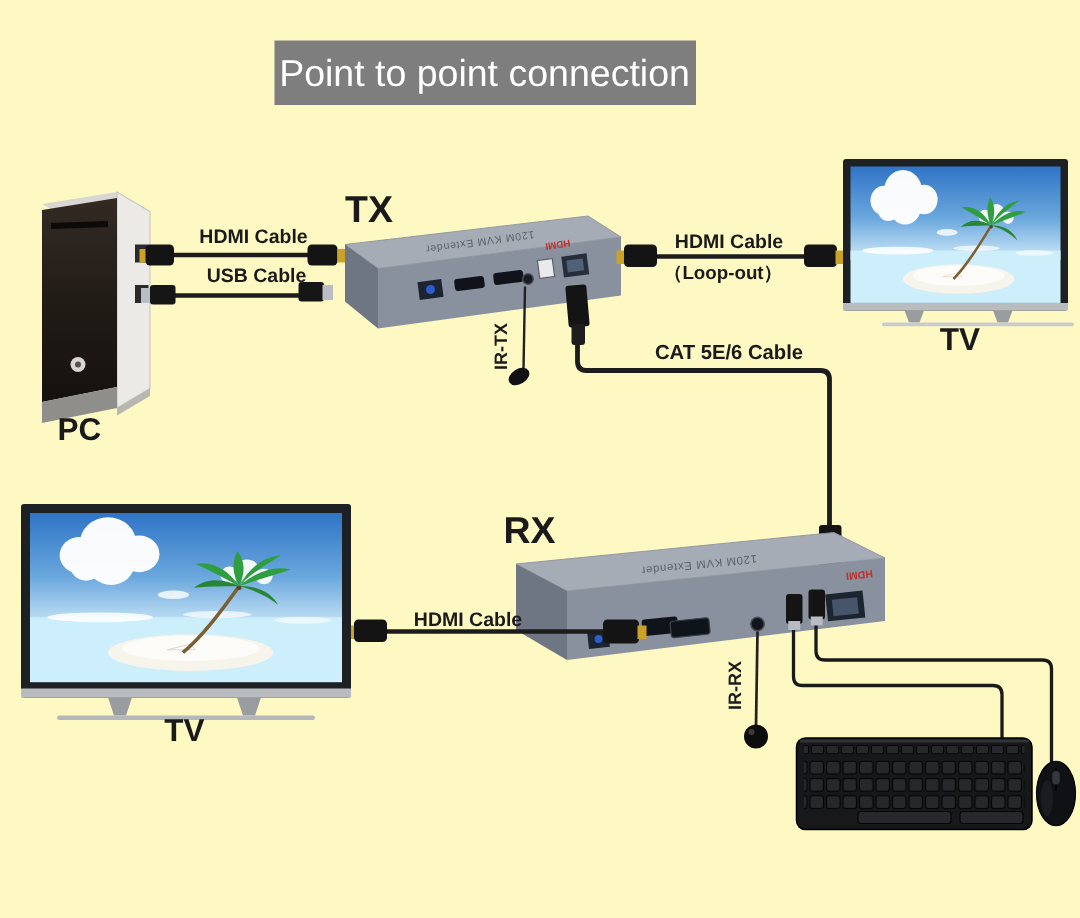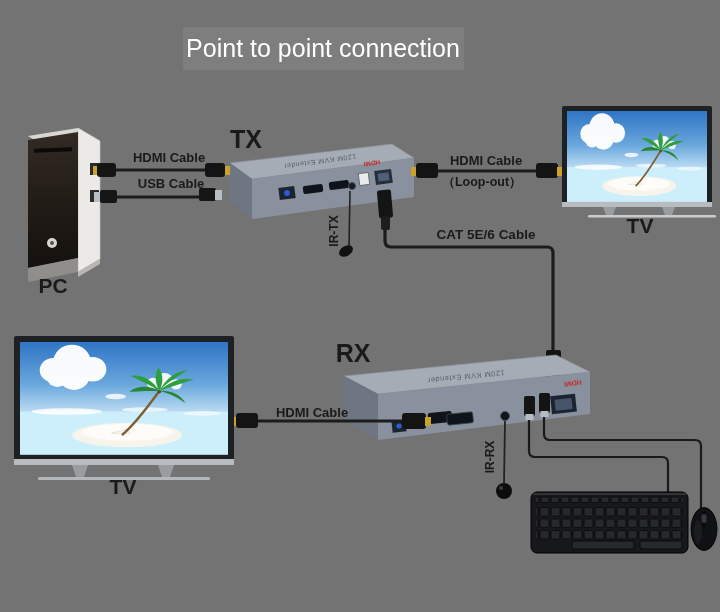--- a/index.html
+++ b/index.html
@@ -1,16 +1,16 @@
 <!DOCTYPE html>
 <html><head>
 <meta charset="utf-8">
 <style>
   html,body{margin:0;padding:0;background:#ffffff;}
-  .stage{position:relative;width:720px;height:612px;background:#737373;overflow:hidden;
+  .stage{position:relative;width:720px;height:612px;background:#fef9c3;overflow:hidden;
          font-family:"Liberation Sans",sans-serif;}
   svg text{font-family:"Liberation Sans",sans-serif;}
   .lbl{font-weight:bold;fill:#1a1a1a;}
 </style>
 </head>
 <body>
 
 <div class="stage">
 <svg width="720" height="612" viewBox="0 0 720 612" xmlns="http://www.w3.org/2000/svg" xmlns:xlink="http://www.w3.org/1999/xlink">
 

